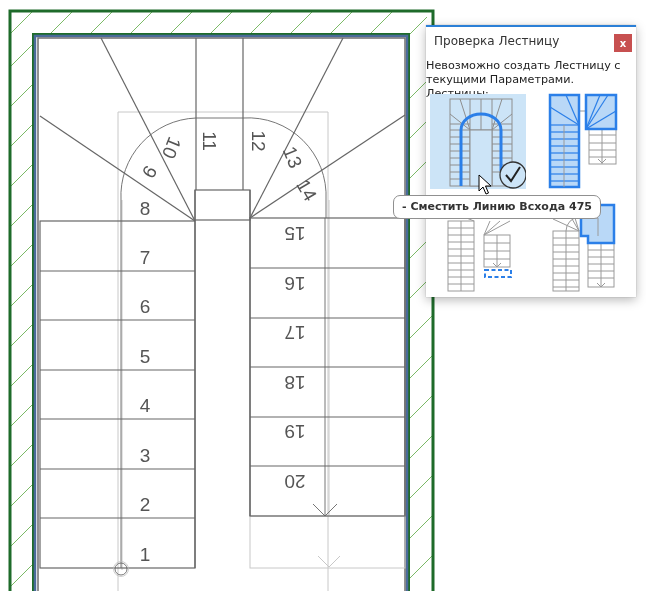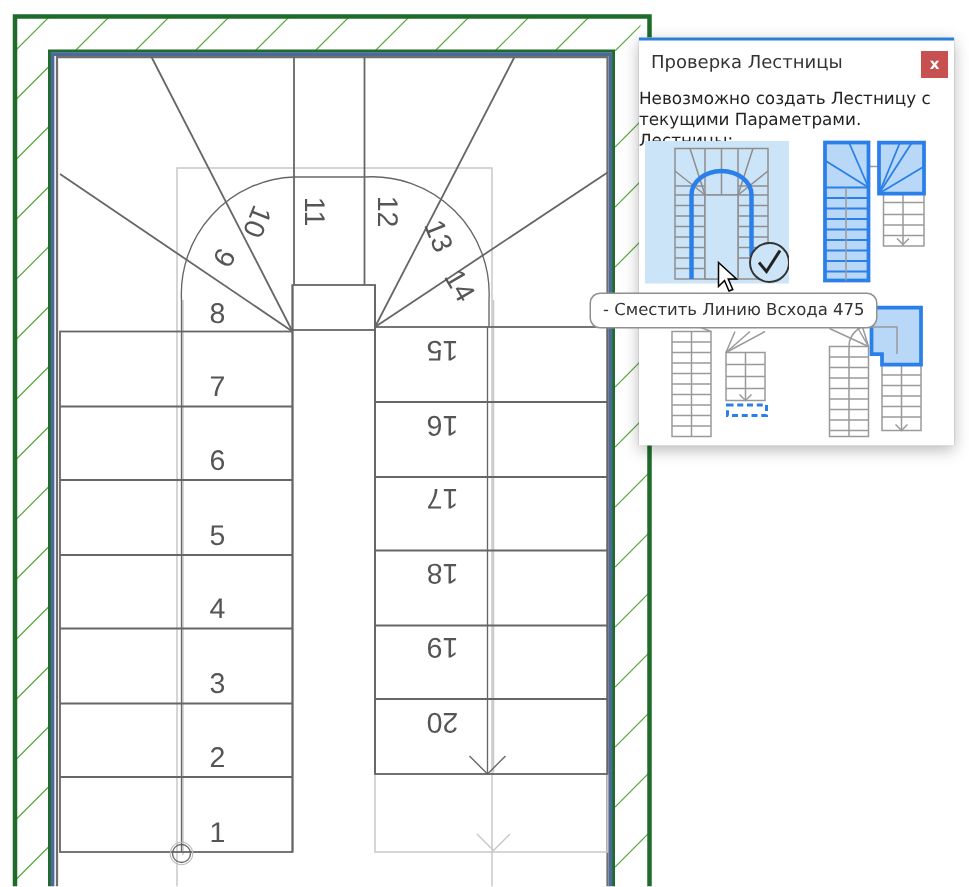--- a/index.html
+++ b/index.html
@@ -7,21 +7,21 @@
     #canvas { position:absolute; left:0; top:0; width:646px; height:591px; }
     .dialog { position:absolute; left:426px; top:25px; width:210px; height:270px; background:#ffffff; border-top:2px solid #2b7fd6; box-shadow:0 3px 10px rgba(0,0,0,0.28), 0 0 1px rgba(0,0,0,0.3); }
     .dialog-title { position:absolute; left:8px; top:7px; font-size:12px; color:#333333; font-family:"DejaVu Sans", sans-serif; }
     .close-btn { position:absolute; right:4px; top:7px; width:18px; height:18px; background:#c75050; color:#ffffff; font-size:10px; font-weight:bold; display:flex; align-items:center; justify-content:center; cursor:pointer; }
     .dialog-msg { position:absolute; left:0; top:32px; width:210px; font-size:11.2px; line-height:14px; color:#222222; font-family:"DejaVu Sans", sans-serif; }
     .solution { position:absolute; cursor:pointer; }
     .sol-1 { left:4px; top:67px; width:96px; height:95px; background:#cce4f7; }
     .sol-2 { left:110px; top:60px; width:96px; height:110px; }
     .sol-3 { left:4px; top:170px; width:96px; height:96px; }
     .sol-4 { left:110px; top:170px; width:96px; height:96px; }
-    .tooltip { position:absolute; left:393px; top:195px; height:22px; padding:0 8px; background:#ffffff; border:1px solid #909090; border-radius:7px; font-size:11px; line-height:22px; color:#333333; white-space:nowrap; font-family:"DejaVu Sans", sans-serif; }
+    .tooltip { position:absolute; left:393px; top:195px; height:22px; padding:0 8px; background:#ffffff; border:1px solid #909090; border-radius:7px; font-size:11px; line-height:22px; color:#333333; white-space:nowrap; font-family:"DejaVu Sans", sans-serif;font-weight:bold; }
     .cursor { position:absolute; left:478px; top:174px; width:16px; height:22px; }
   </style>
 </head>
 <body>
 
 <svg id="canvas" width="646" height="591" viewBox="0 0 646 591" xmlns="http://www.w3.org/2000/svg">
   <defs>
     <clipPath id="hatchLeft">
         <rect x="9" y="10" width="24" height="581"></rect>
       </clipPath>
@@ -155,21 +155,21 @@
     <text transform="translate(295,234) rotate(180)" y="7">15</text>
     <text transform="translate(295,284) rotate(180)" y="7">16</text>
     <text transform="translate(295,333) rotate(180)" y="7">17</text>
     <text transform="translate(295,383) rotate(180)" y="7">18</text>
     <text transform="translate(295,432) rotate(180)" y="7">19</text>
     <text transform="translate(295,482) rotate(180)" y="7">20</text>
   </g>
 </svg>
 
 <div class="dialog">
-  <div class="dialog-title">Проверка Лестницы</div>
+  <div class="dialog-title">Проверка Лестницу</div>
   <div class="close-btn">
       <span>x</span>
     </div>
   <div class="dialog-msg">
     <div>Невозможно создать Лестницу с</div>
     <div>текущими Параметрами. Лестницы:</div>
   </div>
 
   <div class="solution sol-1">
     <svg width="96" height="95" viewBox="0 0 96 95">

